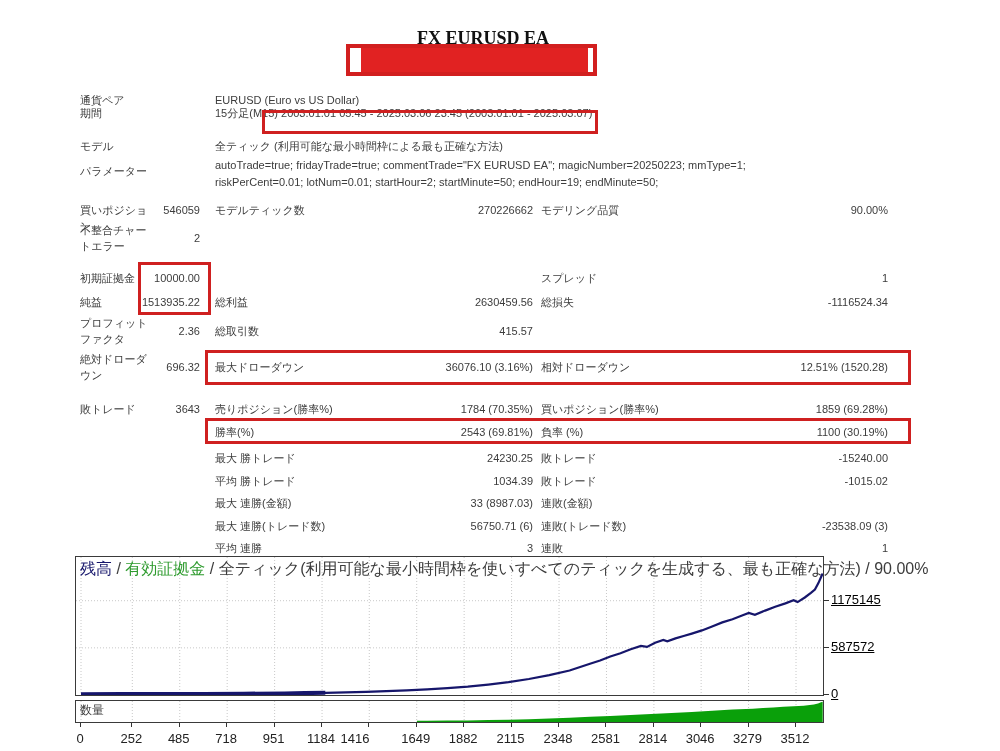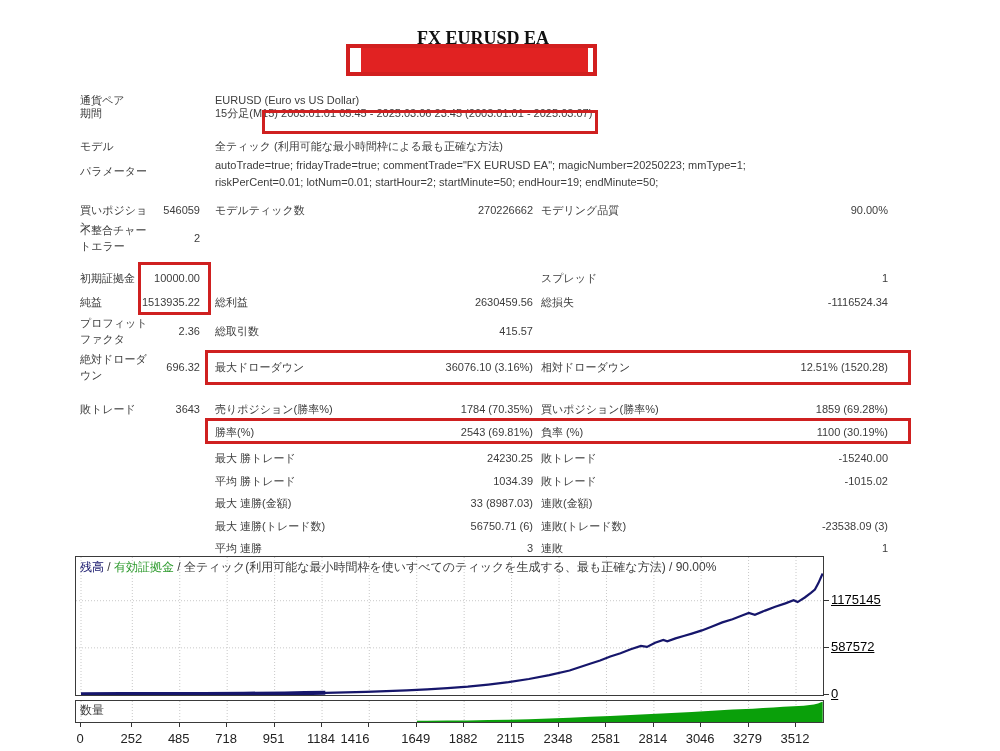--- a/index.html
+++ b/index.html
@@ -22,21 +22,21 @@
   .c-l3{left:541px;white-space:nowrap;}
   .c-v3{left:688px;width:200px;text-align:right;white-space:nowrap;}
   
   .hl{position:absolute;border:3px solid #cf2020;pointer-events:none;}
   .hl-period{left:262px;top:110px;width:330px;height:18px;}
   .hl-deposit{left:138px;top:262px;width:67px;height:47px;}
   .hl-drawdown{left:205px;top:350px;width:700px;height:29px;}
   .hl-winrate{left:205px;top:418px;width:700px;height:20px;}
   
   .chart-box{position:absolute;left:75px;top:556px;width:747px;height:138px;border:1px solid #3a3a3a;background:#fff;}
-  .chart-legend{position:absolute;left:4px;top:2px;font-size:12px;white-space:nowrap;color:#3c3c3c;}
+  .chart-legend{position:absolute;left:4px;top:2px;font-size:16px;white-space:nowrap;color:#3c3c3c;}
   .volume-box{position:absolute;left:75px;top:700px;width:747px;height:21px;border:1px solid #3a3a3a;background:#fff;}
   .vol-label{position:absolute;left:4px;top:1px;font-size:12px;color:#3c3c3c;}
   .ylab{position:absolute;left:831px;font-size:13px;color:#000000;text-decoration:underline;}
   .ytick{position:absolute;left:823px;width:6px;height:1px;background:#333;}
   .xlab{position:absolute;top:731px;transform:translateX(-50%);font-size:13px;color:#222;white-space:nowrap;}
   .xtick{position:absolute;top:723px;width:1px;height:4px;background:#333;}
   svg{position:absolute;left:0;top:0;display:block;}
 </style>
 </head>
 <body>

